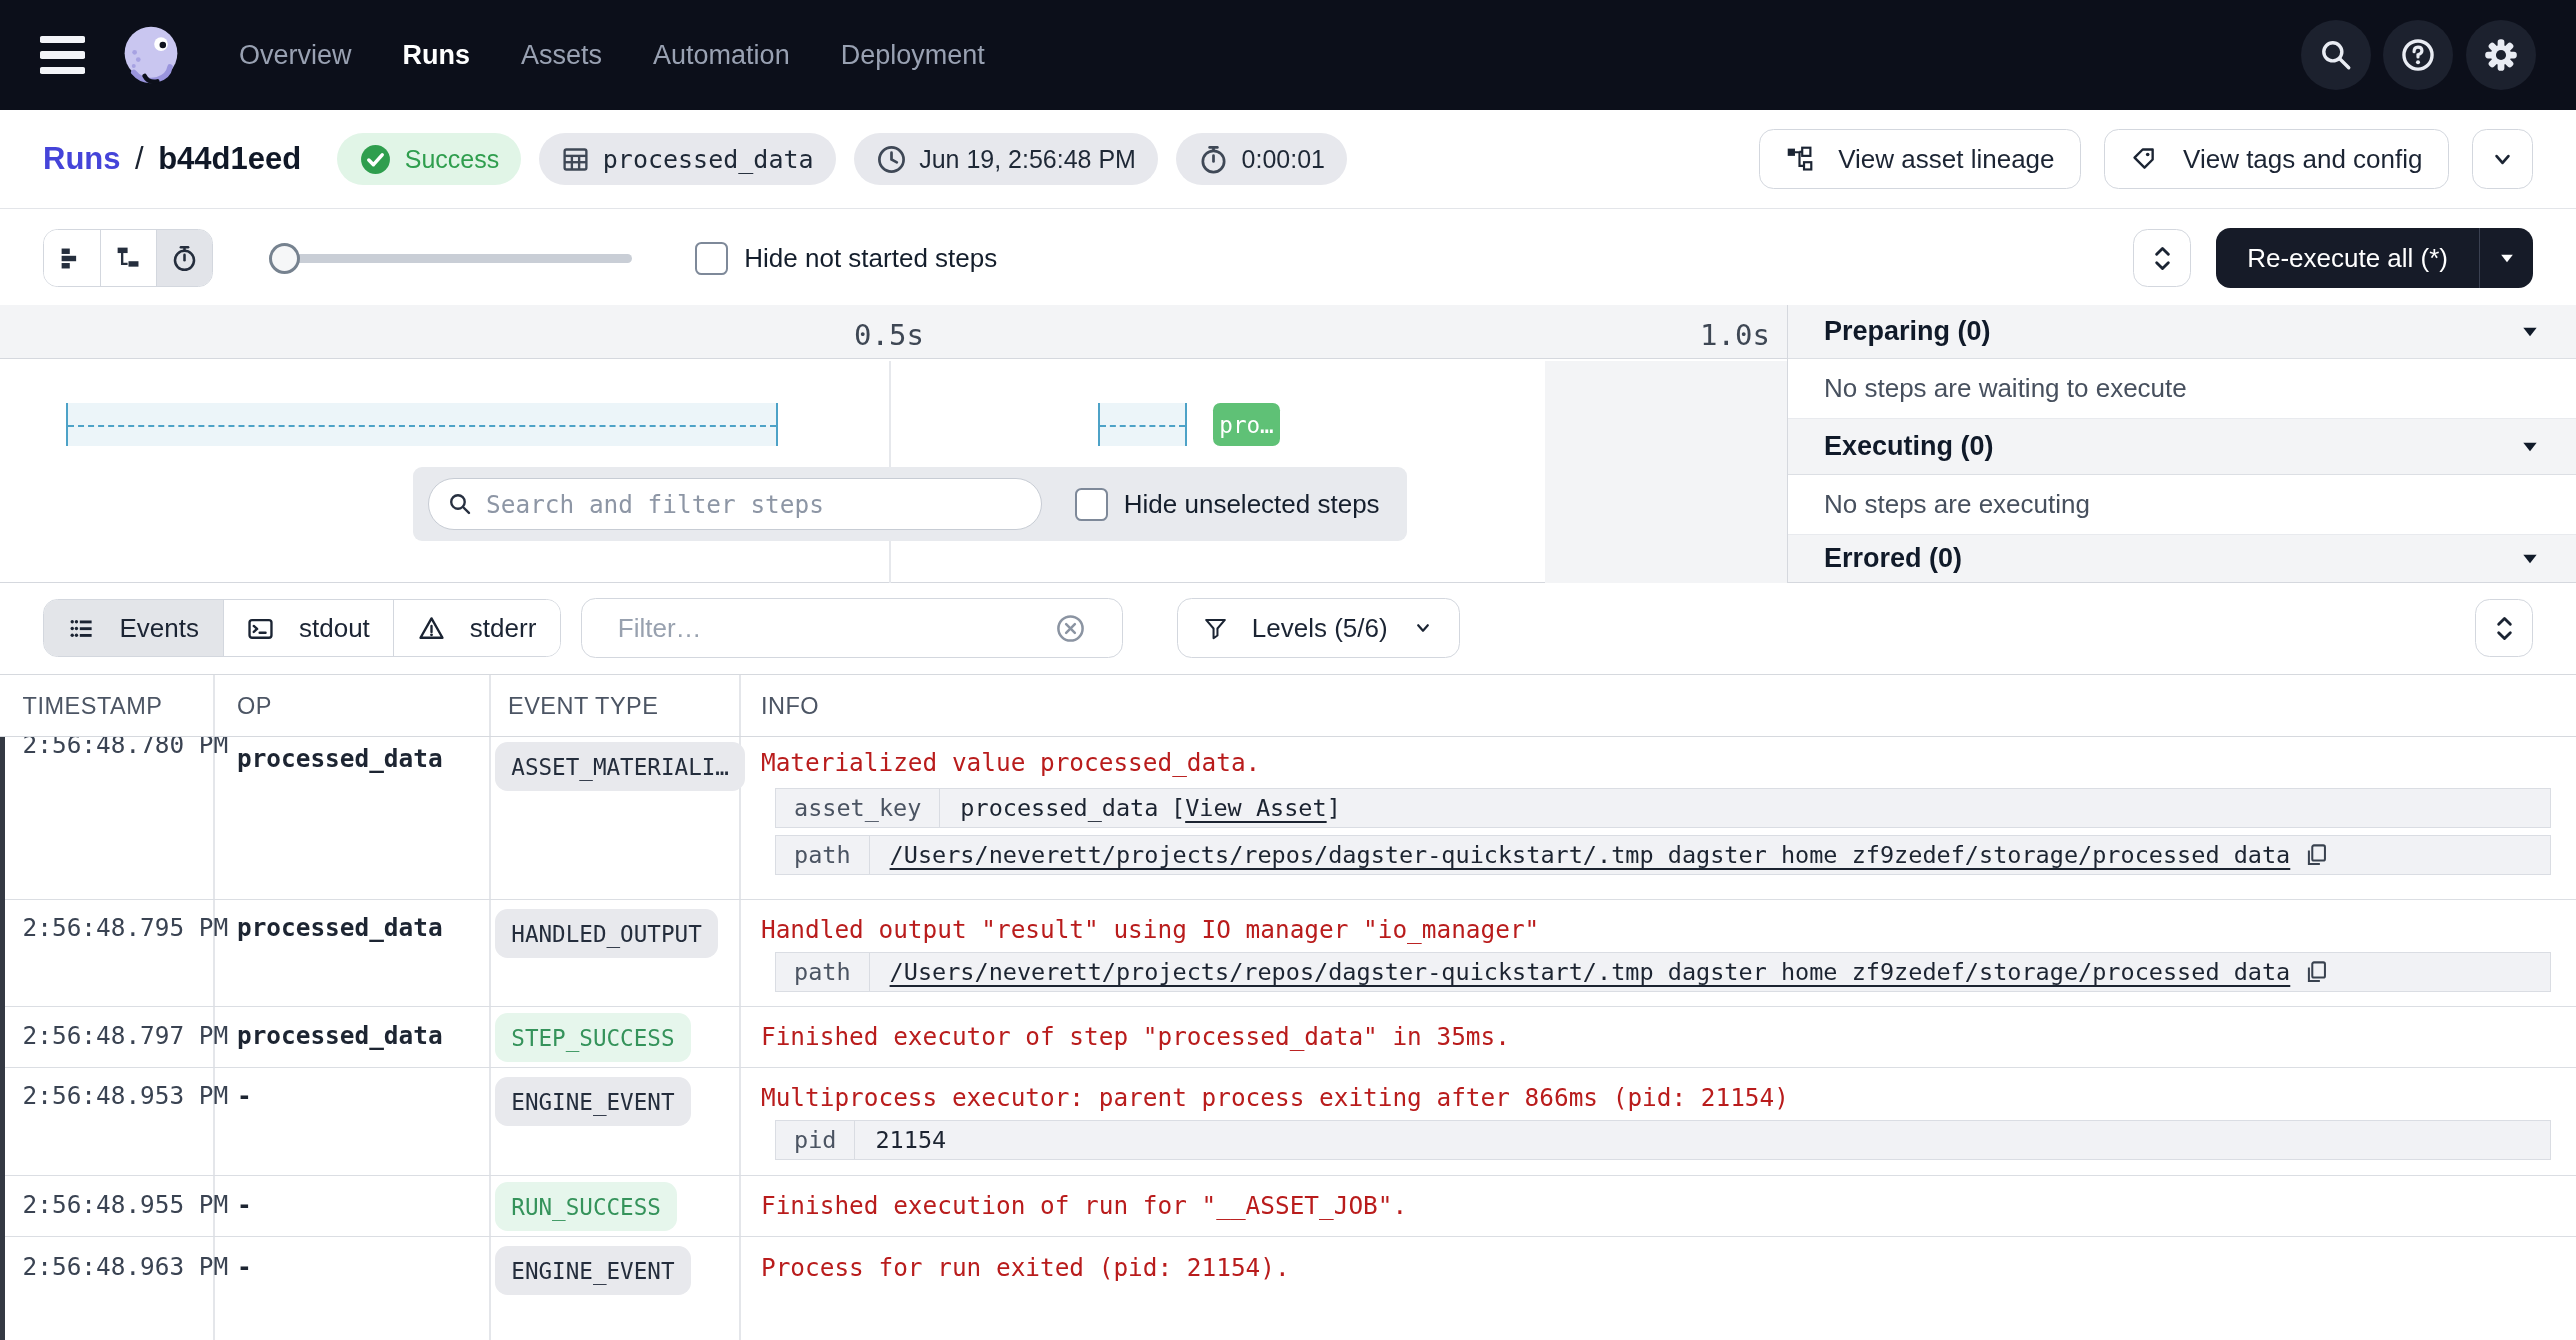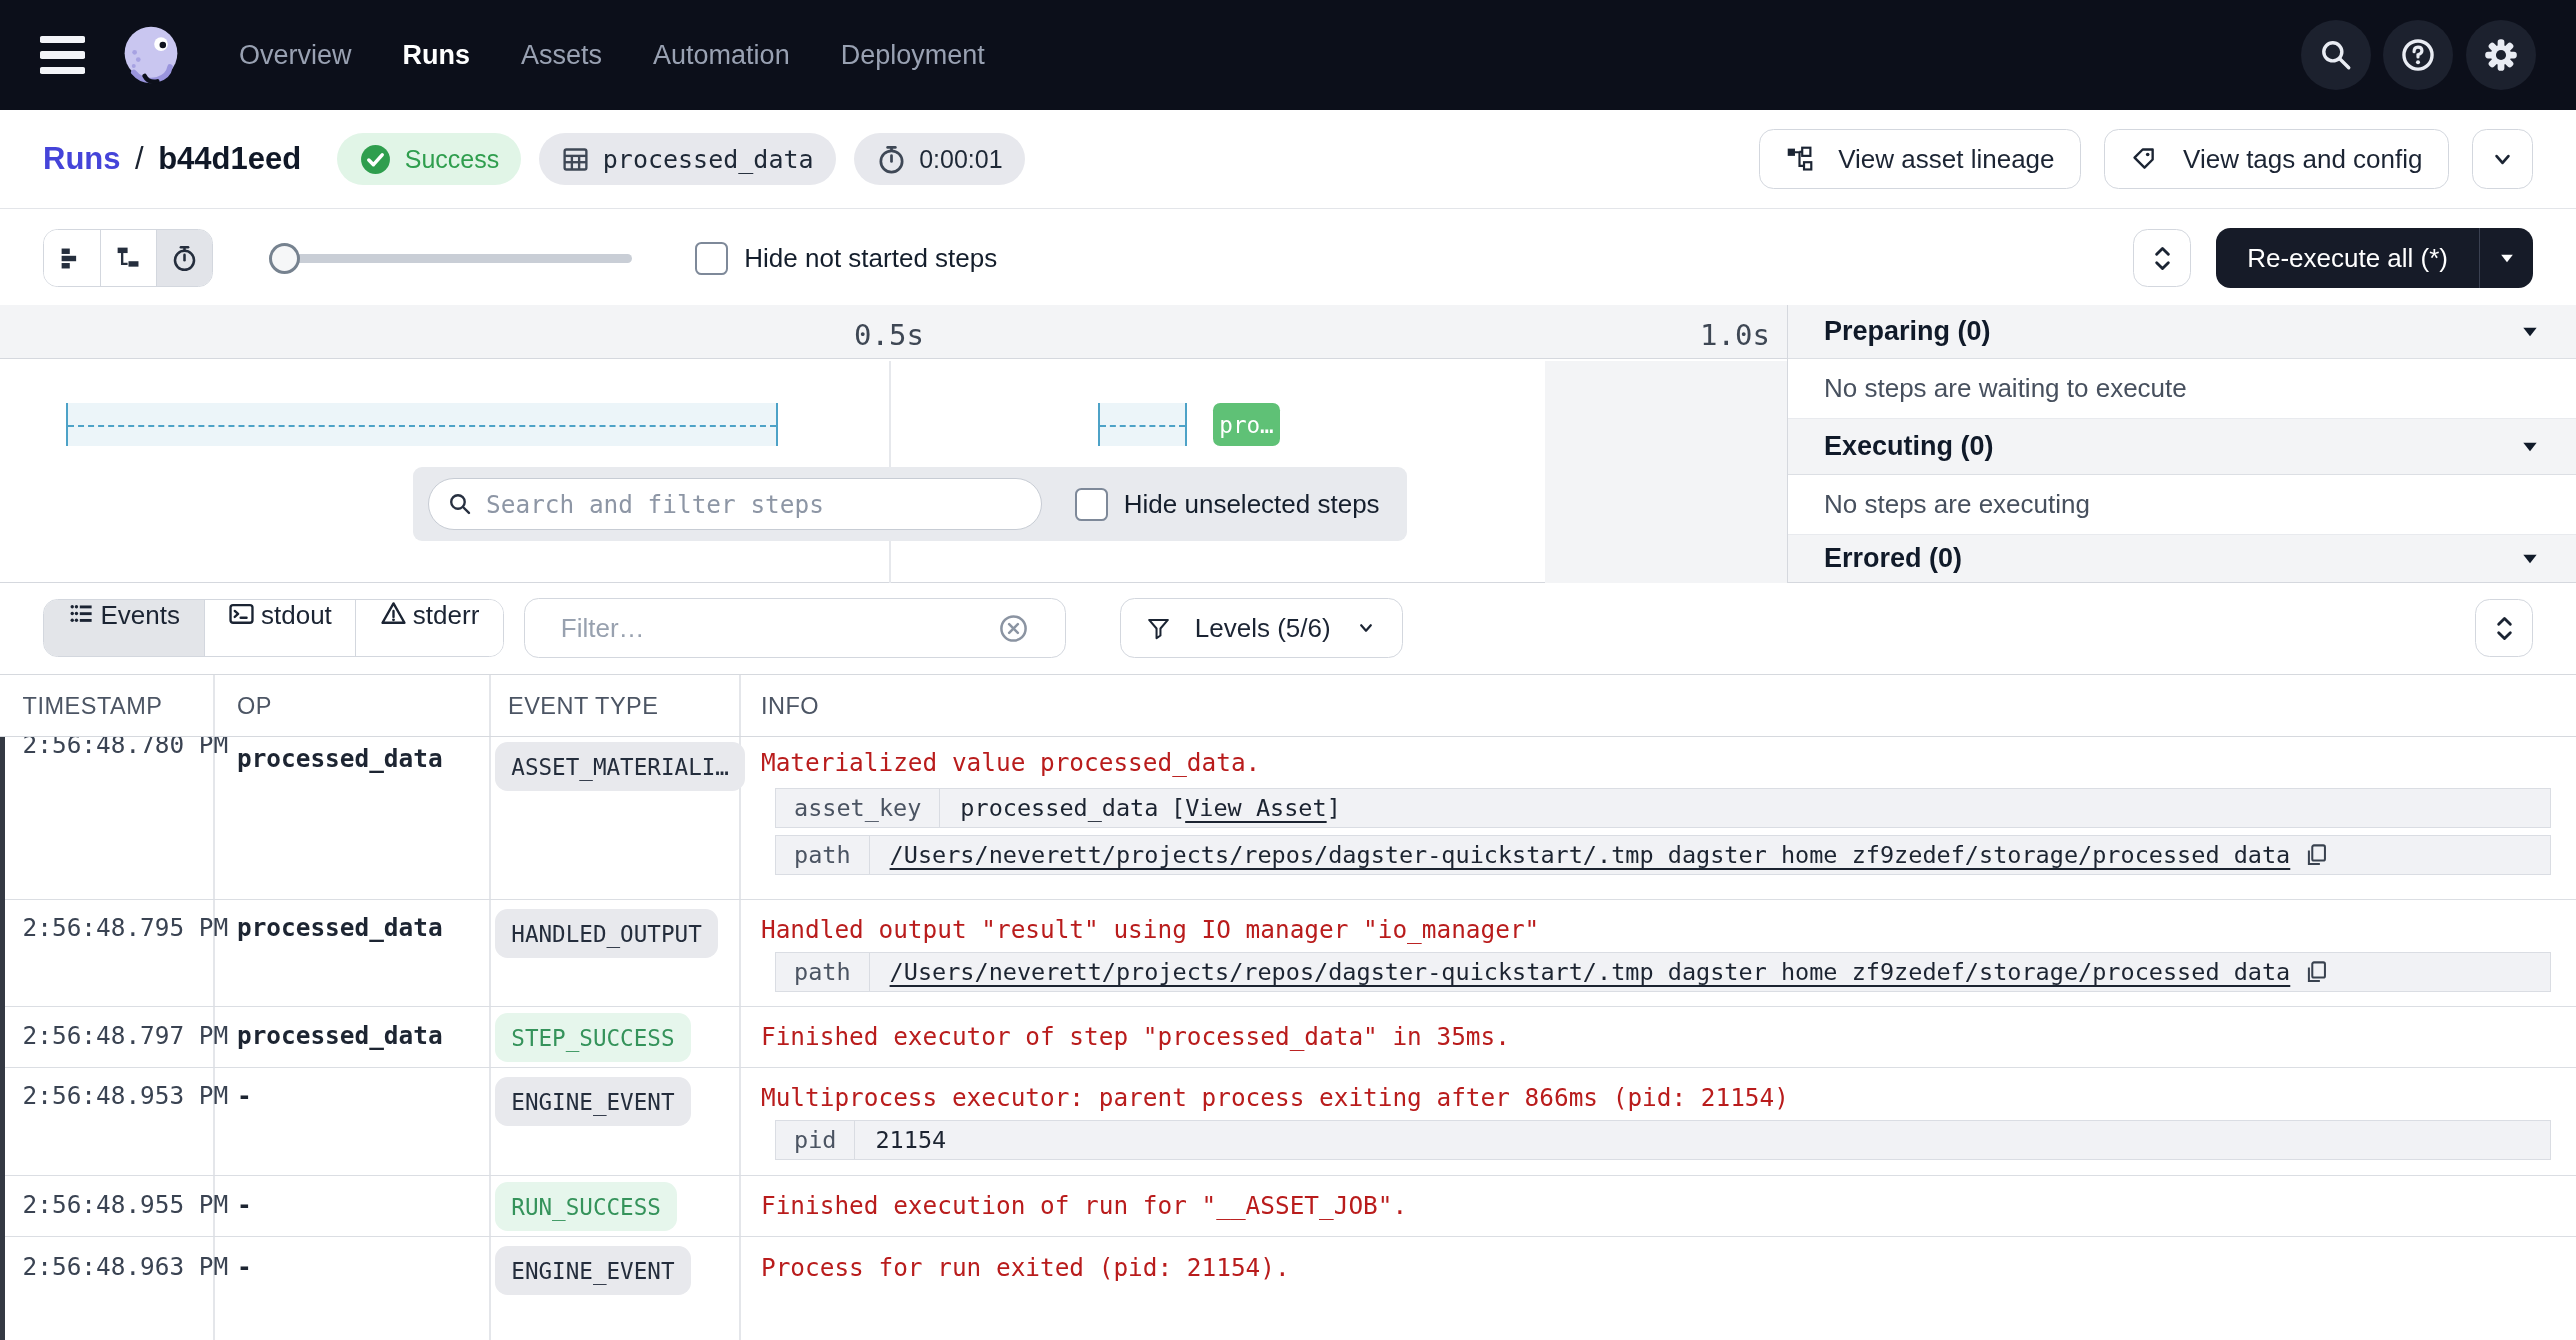--- a/index.html
+++ b/index.html
@@ -88,21 +88,21 @@
                    background:#f3f4f6; border-bottom:1.8px solid #dcdfe4; cursor:pointer; }
   .spanel .shead .t { font-size:27px; font-weight:bold; color:#101a29; }
   .spanel .sbody { display:flex; align-items:center; padding:0 36px; font-size:26px; color:#47505e;
                    border-bottom:1.8px solid #e8eaee; background:#fff; }
   .caret-down { color:#101a29; }
 
   
   .ltoolbar { position:absolute; left:0; top:583px; width:100%; height:90px; background:#fff;
               display:flex; align-items:center; padding:0 43px; }
   .tabs { display:flex; border:1.8px solid #d3d7de; border-radius:14.5px; overflow:hidden; }
-  .tab { height:56px; display:flex; align-items:flex-start; gap:6px; padding:0 23.5px; font-size:26px;
+  .tab { height:56px; display:flex; align-items:center; gap:25px; padding:0 23.5px; font-size:26px;
          color:#1b2433; background:#fff; cursor:pointer; }
   .tab + .tab { border-left:1.8px solid #d3d7de; }
   .tab.active { background:#e3e5e9; }
   .filterbox { width:542px; height:60px; border:1.8px solid #d3d7de; border-radius:14.5px; margin-left:20px;
                display:flex; align-items:center; padding:0 36px; }
   .filterbox input { border:none; outline:none; flex:1; font-size:26px; color:#39424f; background:transparent; }
   .filterbox input::placeholder { color:#98a1af; }
   .filterbox .clear { color:#8b94a2; cursor:pointer; }
   .levels { margin-left:54px; }
 
@@ -205,20 +205,27 @@
           <rect x="4" y="5" width="24" height="22" rx="2" stroke="currentColor" stroke-width="2.6" fill="none"></rect>
           <line x1="4" y1="12" x2="28" y2="12" stroke="currentColor" stroke-width="2.6"></line>
           <line x1="4" y1="19" x2="28" y2="19" stroke="currentColor" stroke-width="2.6"></line>
           <line x1="12" y1="12" x2="12" y2="27" stroke="currentColor" stroke-width="2.6"></line>
           <line x1="20" y1="12" x2="20" y2="27" stroke="currentColor" stroke-width="2.6"></line>
         </svg>
         <span class="mono">processed_data</span>
       </div>
       <div class="pill-badge">
         <svg width="31" height="31" viewBox="0 0 32 32" style="color:#3f4856">
+          <circle cx="16" cy="16" r="12.5" stroke="currentColor" stroke-width="2.8" fill="none"></circle>
+          <polyline points="16,9 16,16 21.5,19" stroke="currentColor" stroke-width="2.8" fill="none" stroke-linecap="round"></polyline>
+        </svg>
+        <span>Jun 19, 2:56:48 PM</span>
+      </div>
+      <div class="pill-badge">
+        <svg width="31" height="31" viewBox="0 0 32 32" style="color:#3f4856">
           <circle cx="16" cy="18" r="11" stroke="currentColor" stroke-width="2.8" fill="none"></circle>
           <line x1="12" y1="3.5" x2="20" y2="3.5" stroke="currentColor" stroke-width="2.8" stroke-linecap="round"></line>
           <line x1="16" y1="3.5" x2="16" y2="7" stroke="currentColor" stroke-width="2.8"></line>
           <line x1="16" y1="18" x2="16" y2="12" stroke="currentColor" stroke-width="2.8" stroke-linecap="round"></line>
         </svg>
         <span>0:00:01</span>
       </div>
     </div>
     <div class="hdr-actions">
       <div class="btn">

